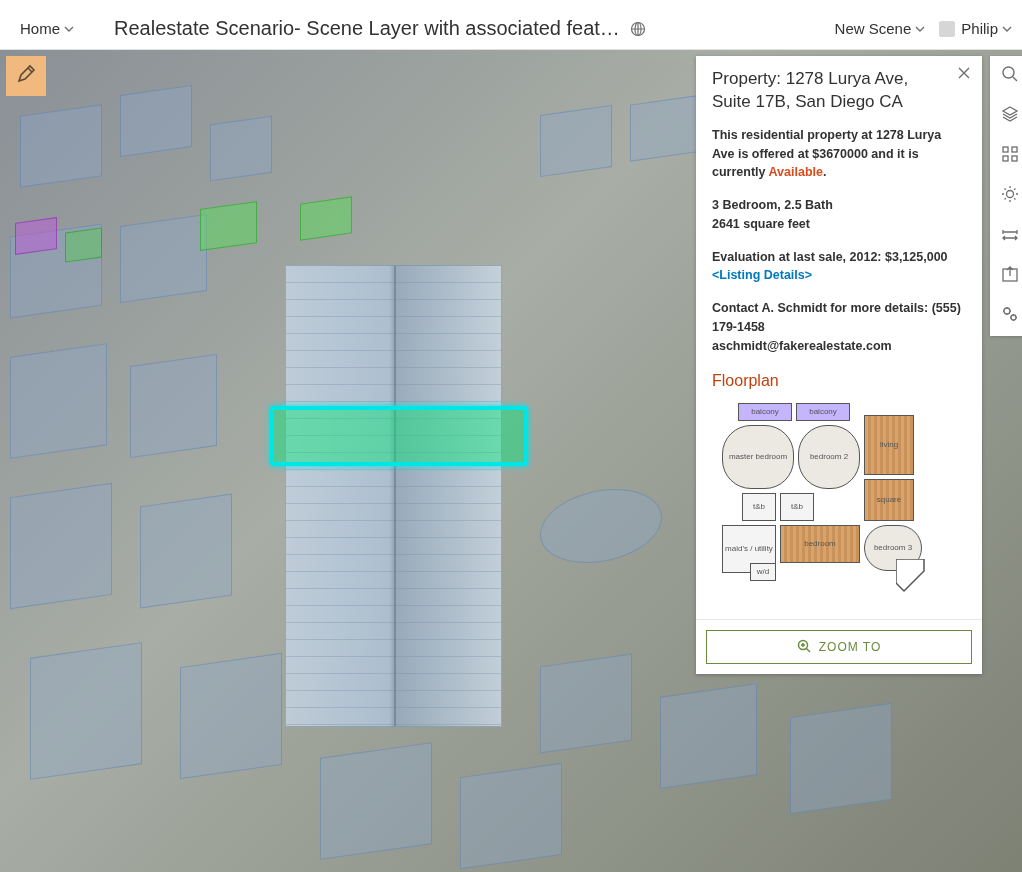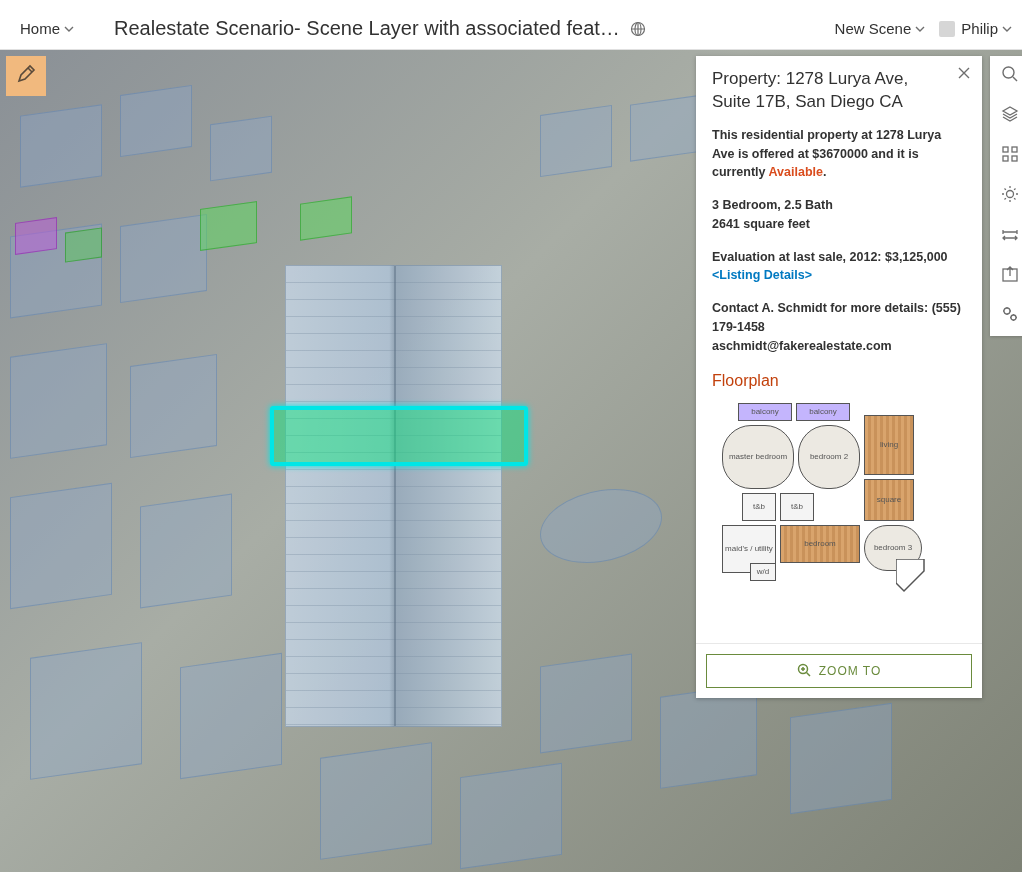--- a/index.html
+++ b/index.html
@@ -212,21 +212,20 @@
     box-sizing:border-box;
   }
   .wood { background: repeating-linear-gradient(90deg,#d9a46c 0,#d9a46c 3px,#c9925a 3px,#c9925a 6px); }
   .tile { background:#f4f4f4; }
   .carpet { background:#ece9e2;border-radius:29px; }
   .green { background:#c4b5fd; }
 
   .popup-footer {
     border-top: 1px solid #e8e8e8;
     padding: 10px;
-    margin-top: 24px;
   }
   .zoom-btn {
     display:flex;
     align-items:center;
     justify-content:center;
     height: 32px;
     border: 1px solid #6a8b3d;
     color: #6a8b3d;
     font-size: 12px;
     letter-spacing: 1px;

